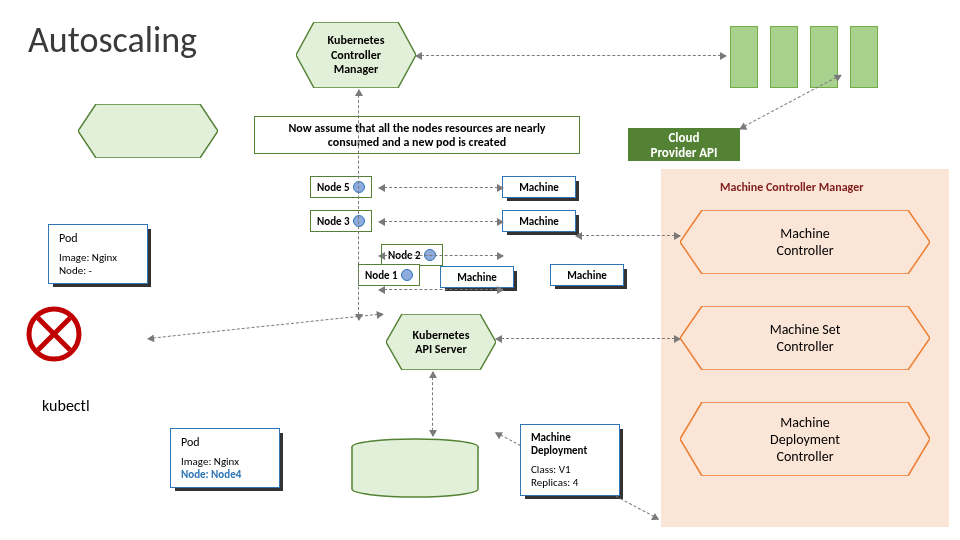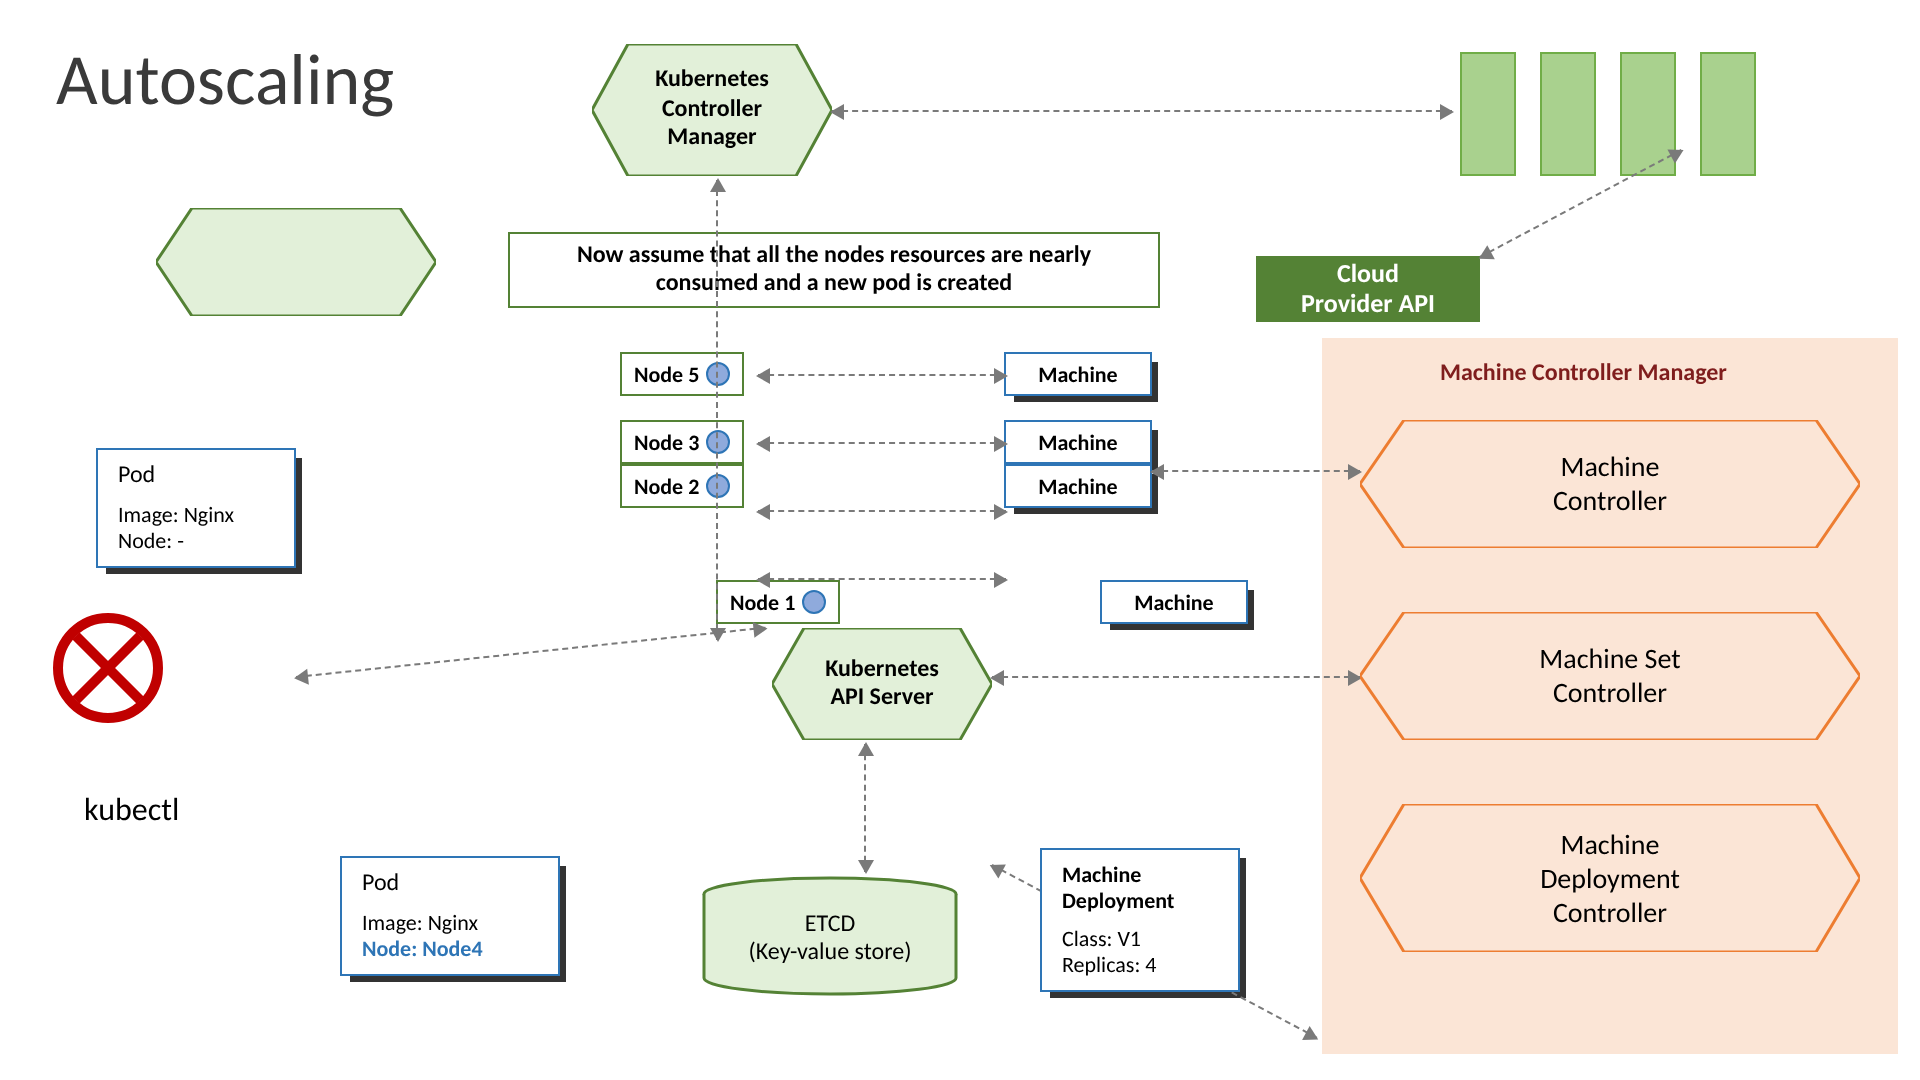--- a/index.html
+++ b/index.html
@@ -98,32 +98,32 @@
   <div class="node-btn">
       <span>Node 3</span>
     </div>
   <div class="machine-btn">
       <div class="shadow"></div>
       <span>Machine</span>
     </div>
 </div>
 <div class="dash-arrow" style="left:379px; top:221px; width:124px;"></div>
 
-<div class="node-row" style="left:310px; top:232px;">
+<div class="node-row" style="left:310px; top:244px;flex-direction:column;">
   <div class="node-btn">
       <span>Node 2</span>
     </div>
   <div class="machine-btn">
       <div class="shadow"></div>
       <span>Machine</span>
     </div>
 </div>
 <div class="dash-arrow" style="left:379px; top:255px; width:124px;"></div>
 
-<div class="node-row" style="left:310px; top:290px;padding-left:48px;">
+<div class="node-row" style="left:310px; top:264px;padding-left:48px;">
   <div class="node-btn">
       <span>Node 1</span>
     </div>
   <div class="machine-btn">
       <div class="shadow"></div>
       <span>Machine</span>
     </div>
 </div>
 <div class="dash-arrow" style="left:379px; top:289px; width:124px;"></div>
 
@@ -185,22 +185,20 @@
   <div class="pt">Pod</div>
   <div>Image: Nginx</div>
   <div style="color:#2E75B6; font-weight:700;">Node: Node4</div>
 </div>
 
 <div class="etcd" style="left:350px; top:438px;">
   <svg viewBox="0 0 130 60">
       <ellipse cx="65" cy="9" rx="63" ry="8" fill="#E2F0D9" stroke="#548235" stroke-width="1.5"></ellipse>
       <path d="M2,9 L2,51 A63,8 0 0 0 128,51 L128,9" fill="#E2F0D9" stroke="#548235" stroke-width="1.5"></path>
     </svg>
-  <span style="white-space:pre-line;">ETCD
-(Key-value store)</span>
 </div>
 <div class="dash-v" style="left:432px; top:372px; height:64px;"></div>
 
 <div class="dep-box" style="left:520px; top:424px; width:100px;">
   <div class="shadow"></div>
   <div class="pt" style="white-space:pre-line;">Machine
 Deployment</div>
   <div>Class: V1</div>
   <div>Replicas: 4</div>
 </div>

